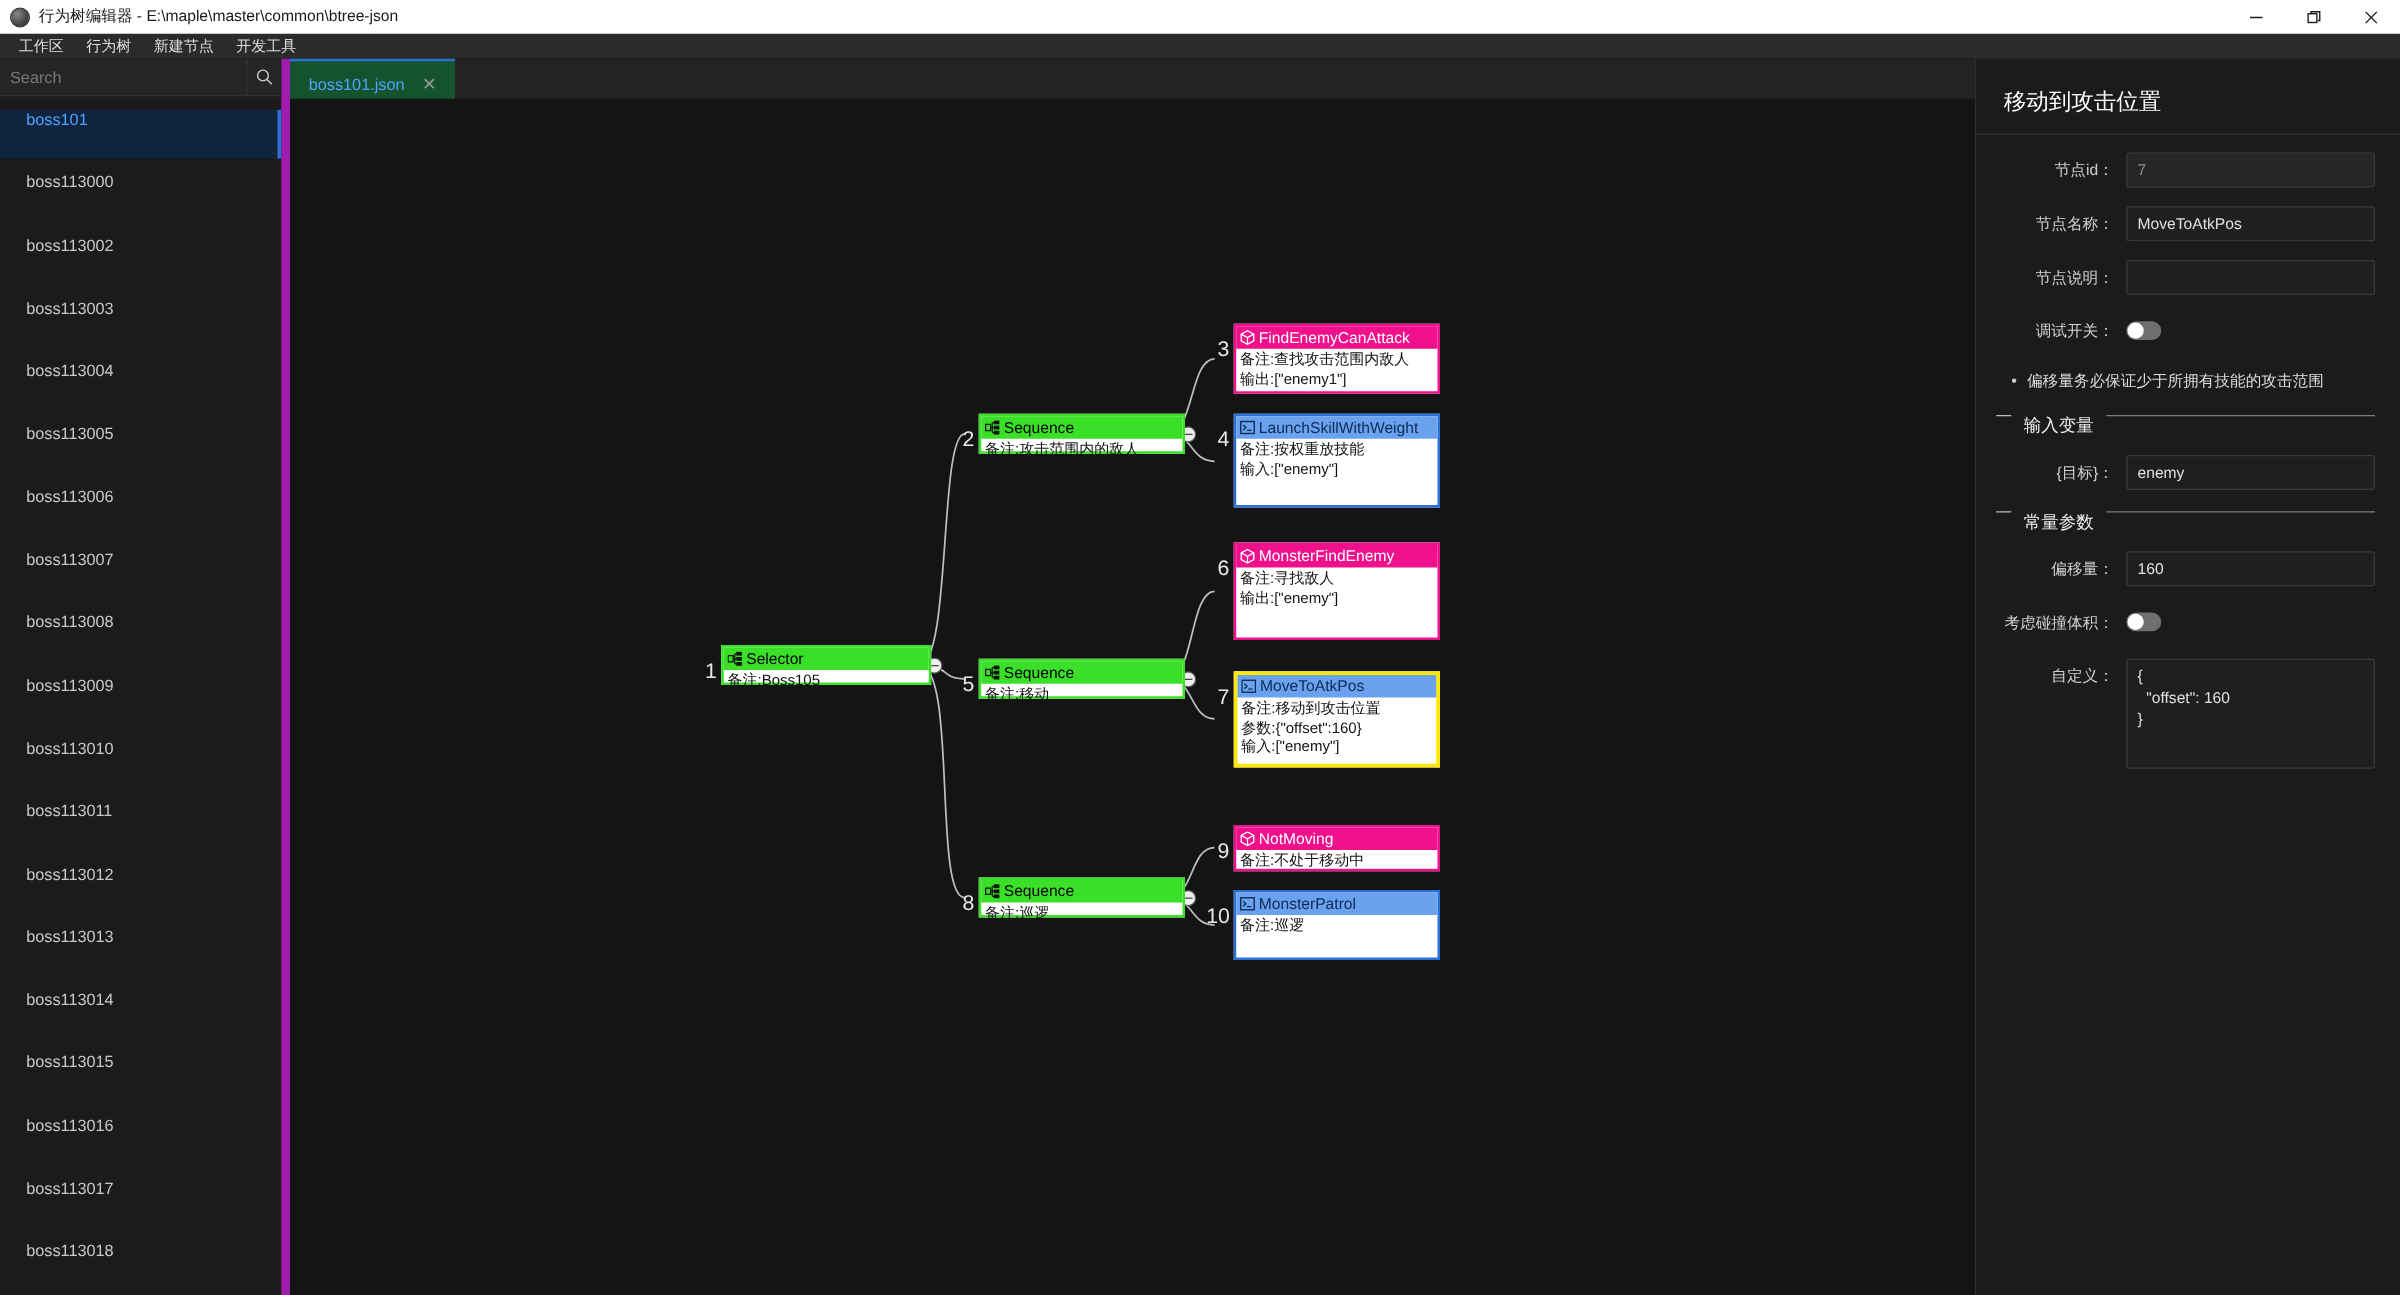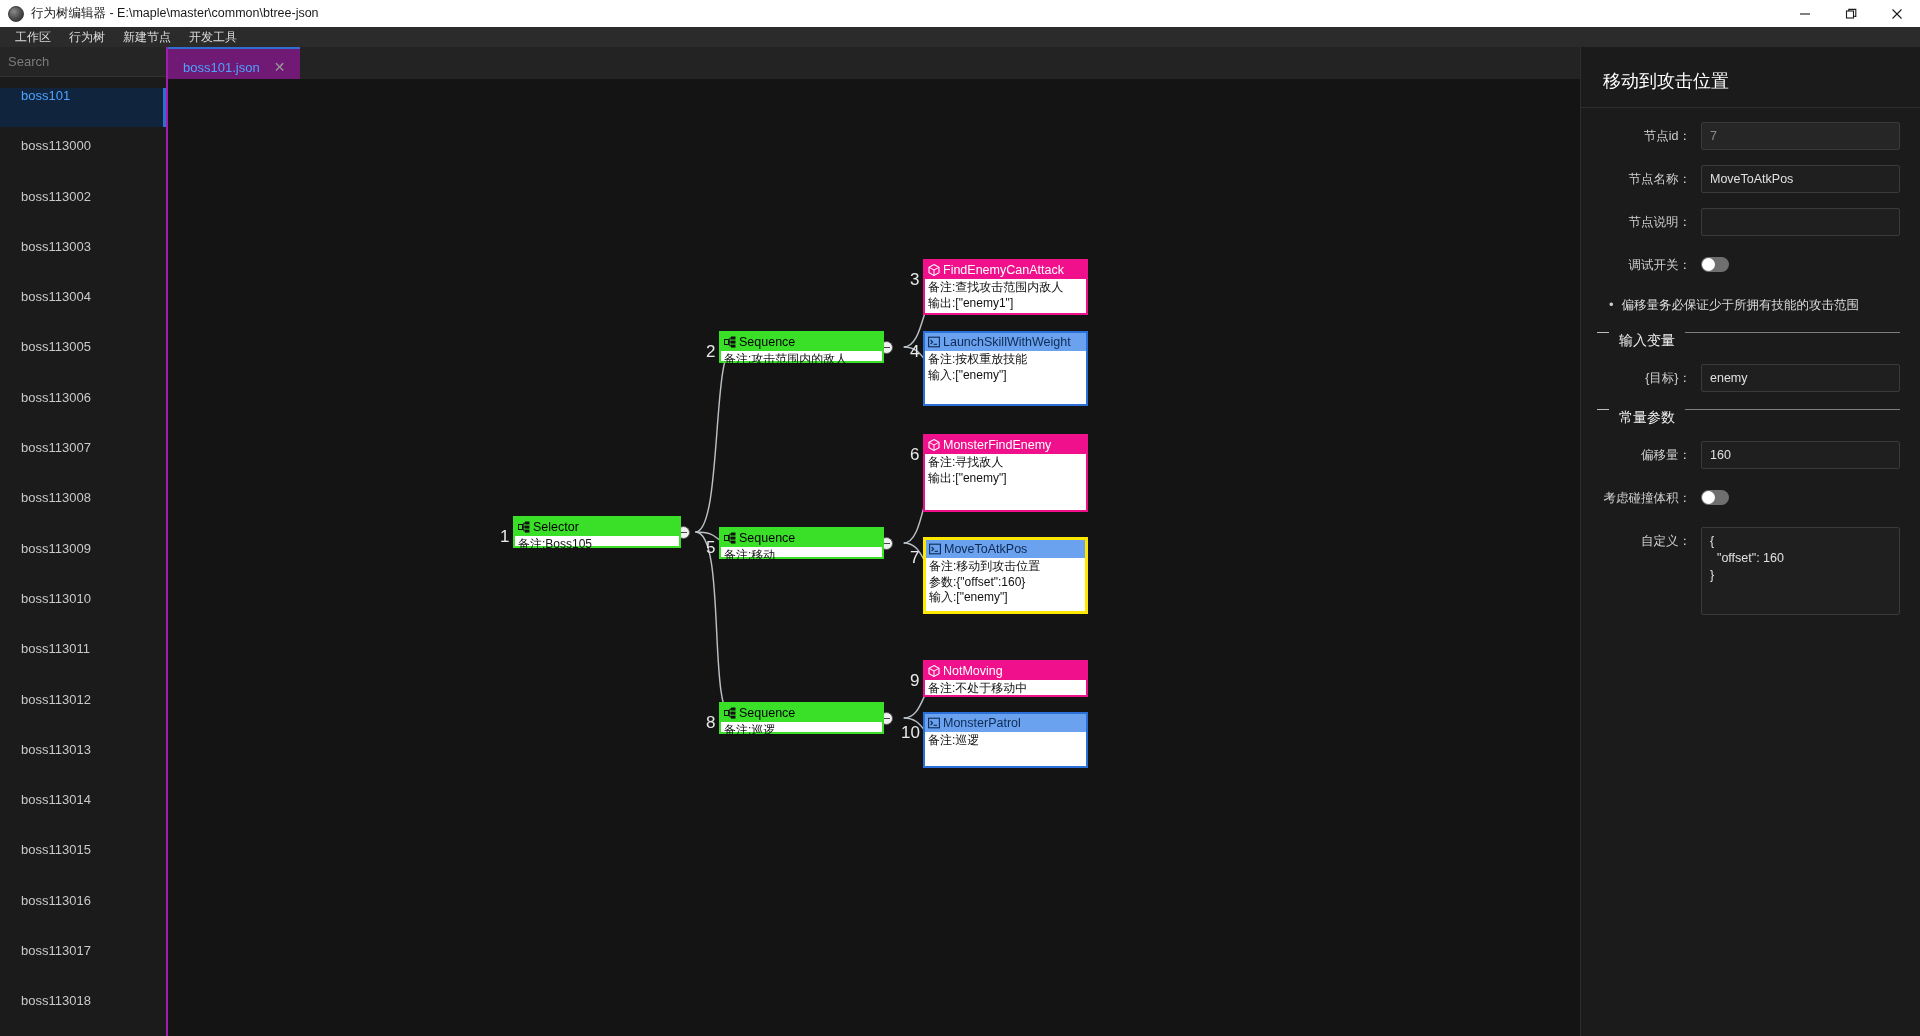--- a/index.html
+++ b/index.html
@@ -28,21 +28,21 @@
   }
   
   #menubar {
     height: 20px; background: #2b2b2b; display: flex; align-items: center;
     padding-left: 6px; font-size: 12px; color: #dcdcdc;
   }
   #menubar .mi { padding: 0 9px; line-height: 20px; height: 20px; cursor: default; white-space: nowrap; }
   
   #body { display: flex; height: calc(1036px - 47px); }
   
-  #sidebar { width: 168px; background: #1b1b1b; border-right: 2px solid #a21caf;
+  #sidebar { width: 232px; background: #1b1b1b; border-right: 7px solid #a21caf;
              display: flex; flex-direction: column; flex: none; }
   #searchbox { height: 30px; background: #252525; border-bottom: 1px solid #323232;
                display: flex; align-items: center; }
   #searchbox input {
     flex: 1; background: transparent; border: none; outline: none;
     color: #cfcfcf; font-size: 13px; padding: 0 8px;
     font-family: "Liberation Sans", sans-serif;
   }
   #searchbox input::placeholder { color: #7a7a7a; }
   #search-btn { width: 28px; height: 30px; display: flex; align-items: center; justify-content: center;
@@ -55,21 +55,21 @@
   }
   .file-item.selected { background: #10243e; color: #4da3ff; position: relative; }
   .file-item.selected::after {
     content: ""; position: absolute; right: 0; top: 0; bottom: 0; width: 3px; background: #2f6fd0;
   }
   
   #center { flex: 1; display: flex; flex-direction: column; background: #141414; min-width: 0; }
   #tabbar { height: 32px; background: #232323; display: flex; align-items: stretch; flex: none; }
   .tab {
     display: flex; align-items: center; gap: 14px; padding: 18px 15px;
-    background: #701a75; border-top: 2px solid #2f6fd0;
+    background: #14532d; border-top: 2px solid #2f6fd0;
     font-size: 13px; color: #4da3ff; cursor: default; position: relative;
   }
   .tab .close { color: #9a9a9a; font-size: 14px; line-height: 1; }
   #canvas { flex: 1; position: relative; background: #141414; overflow: hidden; }
   #canvas svg.links { position: absolute; inset: 0; width: 100%; height: 100%; pointer-events: none; }
   
   .node { position: absolute; background: #ffffff; border: 2px solid #000; }
   .node .hdr {
     display: flex; align-items: center; gap: 3px; height: 18px; padding: 0 3px;
     font-size: 12.5px; font-weight: normal; color: #000; white-space: nowrap;

